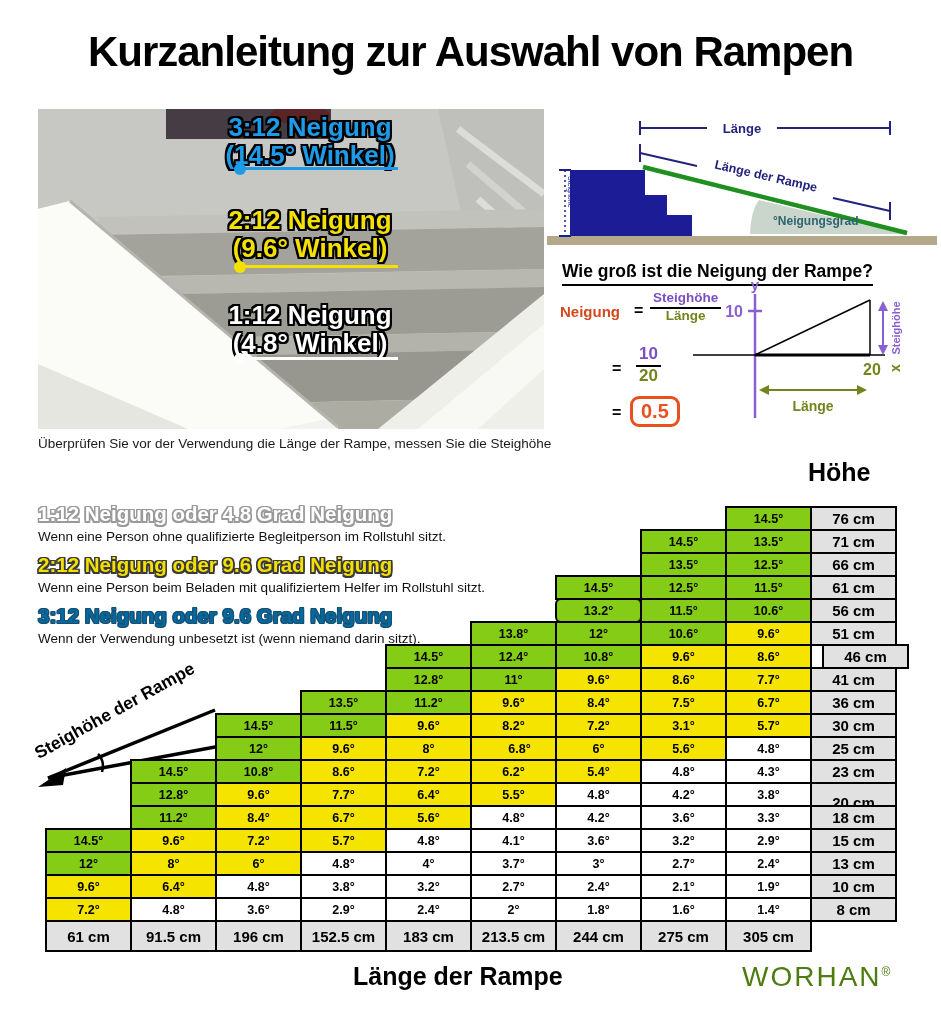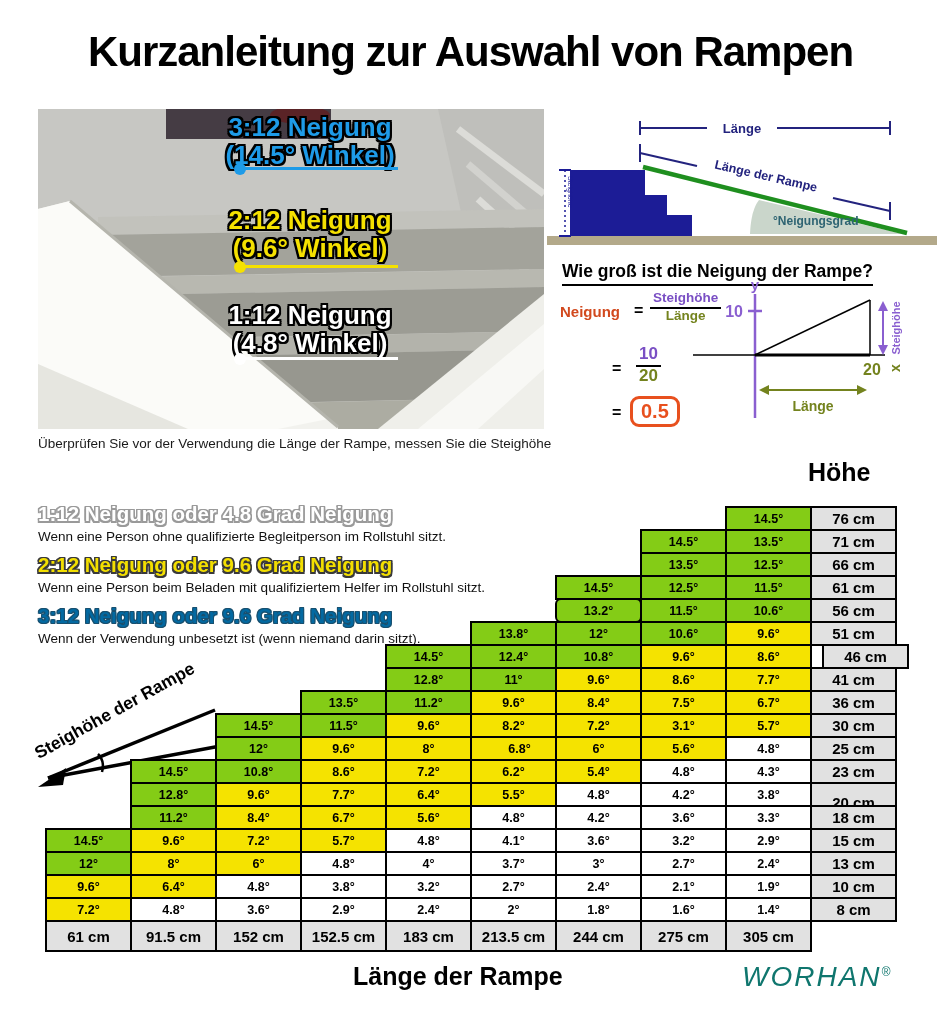--- a/index.html
+++ b/index.html
@@ -27,21 +27,21 @@
   #formula-heading{left:562px;top:261px;font-size:17.5px;font-weight:bold;border-bottom:2.5px solid #000;padding-bottom:2px;}
   .eq{font-size:16px;font-weight:bold;color:#000;}
   .frac{display:inline-flex;flex-direction:column;align-items:center;line-height:1.1;}
   .frac .num{border-bottom:2px solid #000;padding:0 3px 1px 3px;}
   .purple{color:#7A4FC4}.olive{color:#74831E}.orange{color:#D2491E}
   #result-box{border:3px solid #E8501E;border-radius:9px;color:#E8501E;font-size:20px;font-weight:bold;padding:1px 8px;}
 
   
   #hoehe{left:808px;top:458px;font-size:25px;font-weight:bold;}
   #laenge-axis{left:353px;top:962px;font-size:25px;font-weight:bold;}
-  #brand{left:742px;top:961px;font-size:28px;letter-spacing:2px;color:#0f766e;font-style:italic;}
+  #brand{left:742px;top:961px;font-size:28px;letter-spacing:2px;color:#4d7c0f;}
   #brand sup{font-size:12px;letter-spacing:0;}
   #steig-label{left:36px;top:744px;width:215px;transform:rotate(-29deg);transform-origin:0 50%;
                font-size:17.5px;font-weight:bold;}
 
   
   .lg-head{left:38px;font-size:20.5px;font-weight:bold;}
   .lg-desc{left:38px;font-size:13.5px;color:#111;}
   .outl-gray{color:#fff;text-shadow:-1.5px -1.5px 0 #9a9a9a,1.5px -1.5px 0 #9a9a9a,-1.5px 1.5px 0 #9a9a9a,
              1.5px 1.5px 0 #9a9a9a,-1.5px 0 0 #9a9a9a,1.5px 0 0 #9a9a9a,0 -1.5px 0 #9a9a9a,0 1.5px 0 #9a9a9a;}
   .outl-dark-y{color:#F3DF00;text-shadow:-1.5px -1.5px 0 #3a3a3a,1.5px -1.5px 0 #3a3a3a,-1.5px 1.5px 0 #3a3a3a,
@@ -308,21 +308,21 @@
       <div class="tcell white" style="left: 170px; top: 391px; width: 87px; height: 25px;">3.6°</div>
       <div class="tcell white" style="left: 255px; top: 391px; width: 87px; height: 25px;">2.9°</div>
       <div class="tcell white" style="left: 340px; top: 391px; width: 87px; height: 25px;">2.4°</div>
       <div class="tcell white" style="left: 425px; top: 391px; width: 87px; height: 25px;">2°</div>
       <div class="tcell white" style="left: 510px; top: 391px; width: 87px; height: 25px;">1.8°</div>
       <div class="tcell white" style="left: 595px; top: 391px; width: 87px; height: 25px;">1.6°</div>
       <div class="tcell white" style="left: 680px; top: 391px; width: 87px; height: 25px;">1.4°</div>
       <div class="tcell gray" style="left: 765px; top: 391px; width: 87px; height: 25px;">8 cm</div>
       <div class="tcell gray" style="left: 0px; top: 414px; width: 87px; height: 32px;">61 cm</div>
       <div class="tcell gray" style="left: 85px; top: 414px; width: 87px; height: 32px;">91.5 cm</div>
-      <div class="tcell gray" style="left: 170px; top: 414px; width: 87px; height: 32px;">152 cm</div>
+      <div class="tcell gray" style="left: 170px; top: 414px; width: 87px; height: 32px;">196 cm</div>
       <div class="tcell gray" style="left: 255px; top: 414px; width: 87px; height: 32px;">152.5 cm</div>
       <div class="tcell gray" style="left: 340px; top: 414px; width: 87px; height: 32px;">183 cm</div>
       <div class="tcell gray" style="left: 425px; top: 414px; width: 87px; height: 32px;">213.5 cm</div>
       <div class="tcell gray" style="left: 510px; top: 414px; width: 87px; height: 32px;">244 cm</div>
       <div class="tcell gray" style="left: 595px; top: 414px; width: 87px; height: 32px;">275 cm</div>
       <div class="tcell gray" style="left: 680px; top: 414px; width: 87px; height: 32px;">305 cm</div>
     </div>
 
   <div class="abs" id="laenge-axis">Länge der Rampe</div>
   <div class="abs" id="brand"><span>WORHAN</span><sup>®</sup></div>

